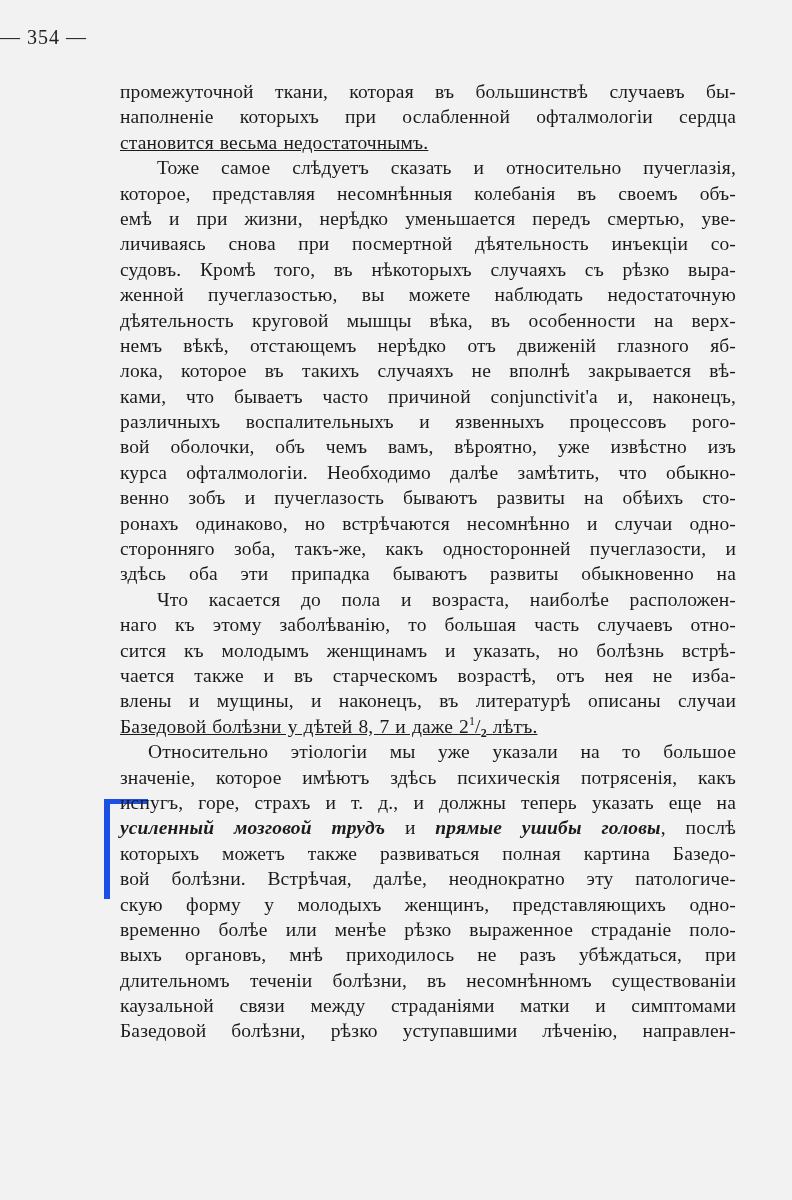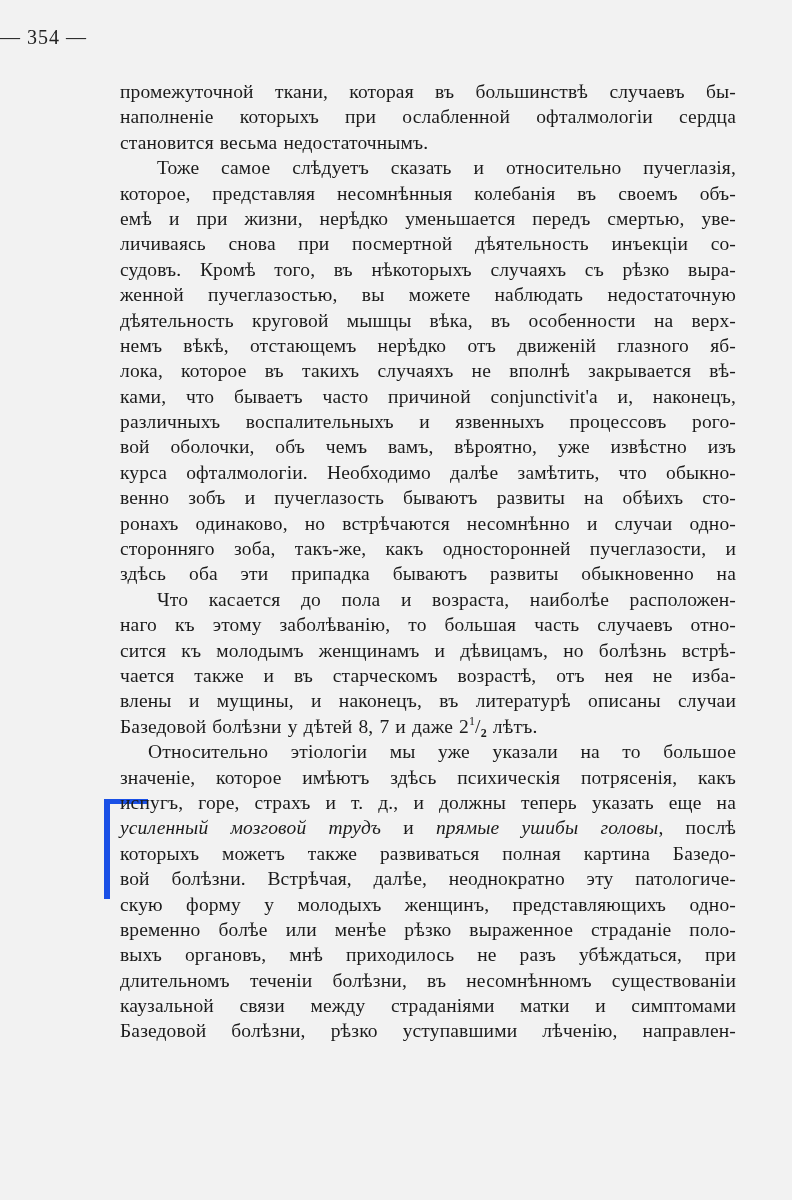--- a/index.html
+++ b/index.html
@@ -40,27 +40,28 @@
     font-size: 19.5px;
     white-space: nowrap;
     text-align: justify;
     text-align-last: justify;
     word-spacing: 1px;
     letter-spacing: 0.15px;
   }
   .line.last {
     text-align: right;
     text-align-last: left;
+    text-decoration: underline;
   }
   .line.indent {
     padding-left: 37px;
   }
   .line .it {
     font-style: italic;
-    font-weight: normal;
+    font-weight: bold;
     margin-top: 48px;
   }
   sup.frac-num {
     font-size: 12px;
     vertical-align: 8px;
     line-height: 0;
   }
   sub.frac-den {
     font-size: 12px;
     font-weight: bold;
@@ -116,21 +117,21 @@
     <span class="line">курса офталмологіи. Необходимо далѣе замѣтить, что обыкно-</span>
     <span class="line">венно зобъ и пучеглазость бываютъ развиты на обѣихъ сто-</span>
     <span class="line">ронахъ одинаково, но встрѣчаются несомнѣнно и случаи одно-</span>
     <span class="line">сторонняго зоба, такъ-же, какъ односторонней пучеглазости, и</span>
     <span class="line">здѣсь оба эти припадка бываютъ развиты обыкновенно на</span>
   </div>
 
   <div class="paragraph">
     <span class="line indent">Что касается до пола и возраста, наиболѣе расположен-</span>
     <span class="line">наго къ этому заболѣванію, то большая часть случаевъ отно-</span>
-    <span class="line">сится къ молодымъ женщинамъ и дѣвицамъ, но болѣзнь встрѣ-</span>
+    <span class="line">сится къ молодымъ женщинамъ и указать, но болѣзнь встрѣ-</span>
     <span class="line">чается также и въ старческомъ возрастѣ, отъ нея не изба-</span>
     <span class="line">влены и мущины, и наконецъ, въ литературѣ описаны случаи</span>
     <span class="line last"><span>Базедовой болѣзни у дѣтей 8, 7 и даже</span> <span>2</span><sup class="frac-num">1</sup><span>/</span><sub class="frac-den">2</sub> <span>лѣтъ.</span></span>
   </div>
 
   <div class="paragraph">
     <span class="line indent" style="padding-left:28px;">Относительно этіологіи мы уже указали на то большое</span>
     <span class="line">значеніе, которое имѣютъ здѣсь психическія потрясенія, какъ</span>
     <span class="line">испугъ, горе, страхъ и т. д., и должны теперь указать еще на</span>
     <span class="line"><span class="it">усиленный мозговой трудъ</span> <span>и</span> <span class="it">прямые ушибы головы</span><span>, послѣ</span></span>

